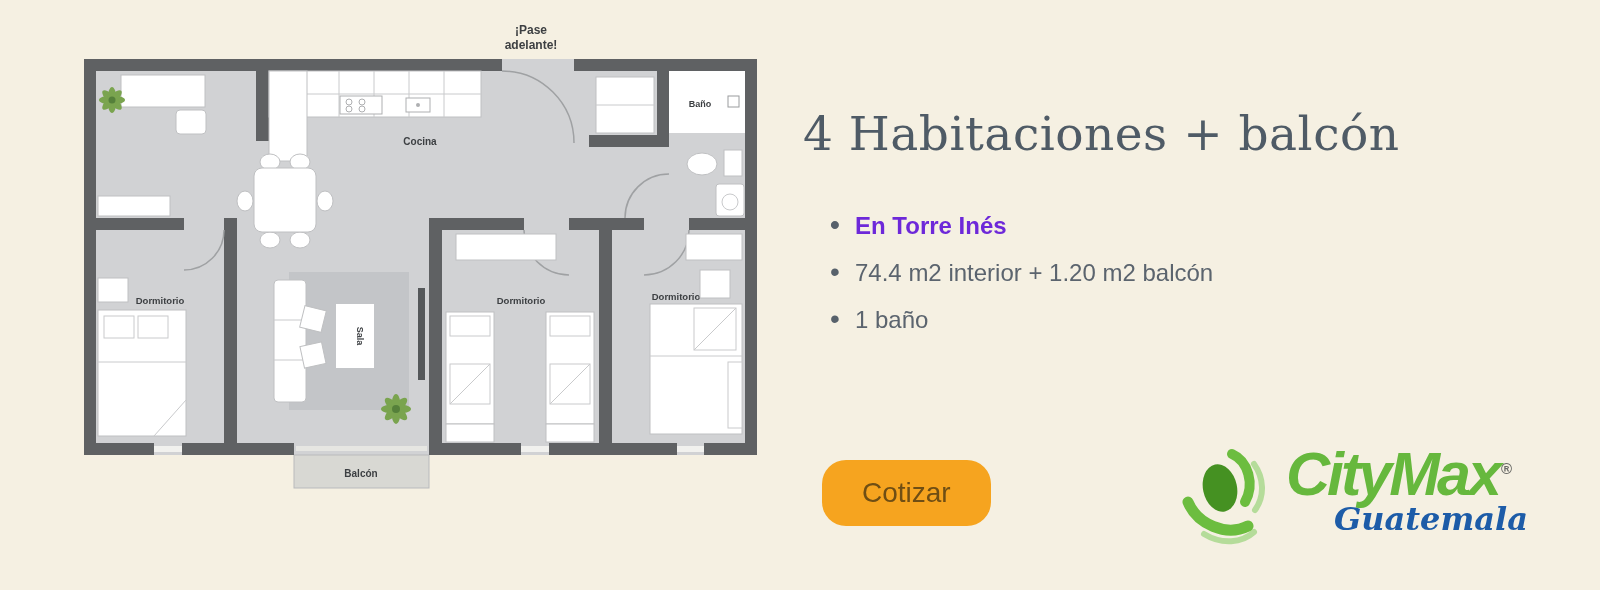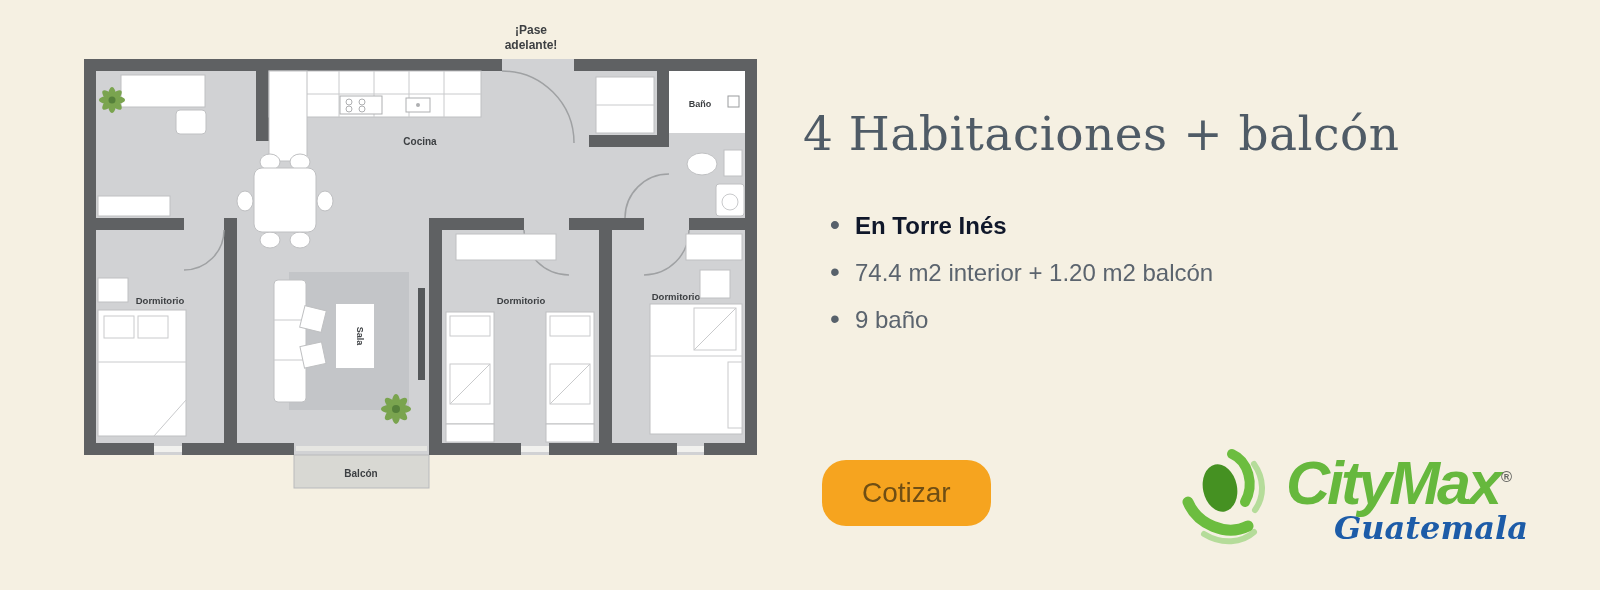--- a/index.html
+++ b/index.html
@@ -12,28 +12,28 @@
 
   
   .title{position:absolute;left:803px;top:106px;width:720px;
          font-family:"DejaVu Serif",serif;font-size:47px;font-weight:400;
          color:#4f5b66;letter-spacing:.5px;}
   .features{position:absolute;left:828px;top:212px;list-style:none;margin:0;padding:0;}
   .features li{position:relative;padding-left:27px;margin-bottom:19px;
                font-size:24px;color:#5b646e;}
   .features li::before{content:"•";position:absolute;left:2px;top:-3px;
                font-size:28px;color:#57616b;}
-  .features li.bold{font-weight:bold;color:#0f172a;}
+  .features li.bold{font-weight:bold;color:#6d28d9;}
 
   .cta{position:absolute;left:822px;top:460px;border:none;cursor:pointer;
        background:#f6a41f;color:#6f4e14;font-family:"Liberation Sans",sans-serif;
        font-size:28px;padding:19px 40px;border-radius:24px;line-height:1;}
 
   
-  .brand{position:absolute;left:1180px;top:444px;display:flex;align-items:center;}
+  .brand{position:absolute;left:1180px;top:444px;display:flex;align-items:flex-start;}
   .brand-text{margin-left:6px;}
   .brand-name{font-family:"Liberation Sans",sans-serif;font-weight:bold;font-style:italic;
               font-size:61px;color:#66b83d;letter-spacing:-3px;line-height:1;}
   .brand-reg{font-size:15px;color:#6a6a66;vertical-align:super;font-style:normal;
              letter-spacing:0;margin-left:2px;}
   .brand-sub{font-family:"DejaVu Serif",serif;font-weight:bold;font-style:italic;
              font-size:32px;color:#1d5ca8;margin:-2px 0 0 48px;line-height:1;}
 
   
   .plan text{font-family:"Liberation Sans",sans-serif;fill:#3c3f42;font-weight:bold;}
@@ -206,21 +206,21 @@
       <ellipse rx="15" ry="5" transform="rotate(135)"></ellipse>
       <circle r="4" fill="#55803a"></circle>
     </g>
   </svg>
 
   <div class="title">4 Habitaciones + balcón</div>
 
   <ul class="features">
     <li class="bold">En Torre Inés</li>
     <li>74.4 m2 interior + 1.20 m2 balcón</li>
-    <li>9 baño</li>
+    <li>1 baño</li>
   </ul>
 
   <button class="cta">Cotizar</button>
 
   <div class="brand">
     <svg width="100" height="108" viewBox="0 0 100 108">
       <path d="M74,20 C84,34 85,52 75,66" stroke="#b5dc9a" stroke-width="6" fill="none" stroke-linecap="round"></path>
       <path d="M24,90 C42,101 62,99 74,88" stroke="#b5dc9a" stroke-width="6" fill="none" stroke-linecap="round"></path>
       <path d="M52,10 C68,17 75,40 65,58" stroke="#6cbd3f" stroke-width="10" fill="none" stroke-linecap="round"></path>
       <path d="M8,58 C17,80 46,93 68,82" stroke="#6cbd3f" stroke-width="11" fill="none" stroke-linecap="round"></path>

